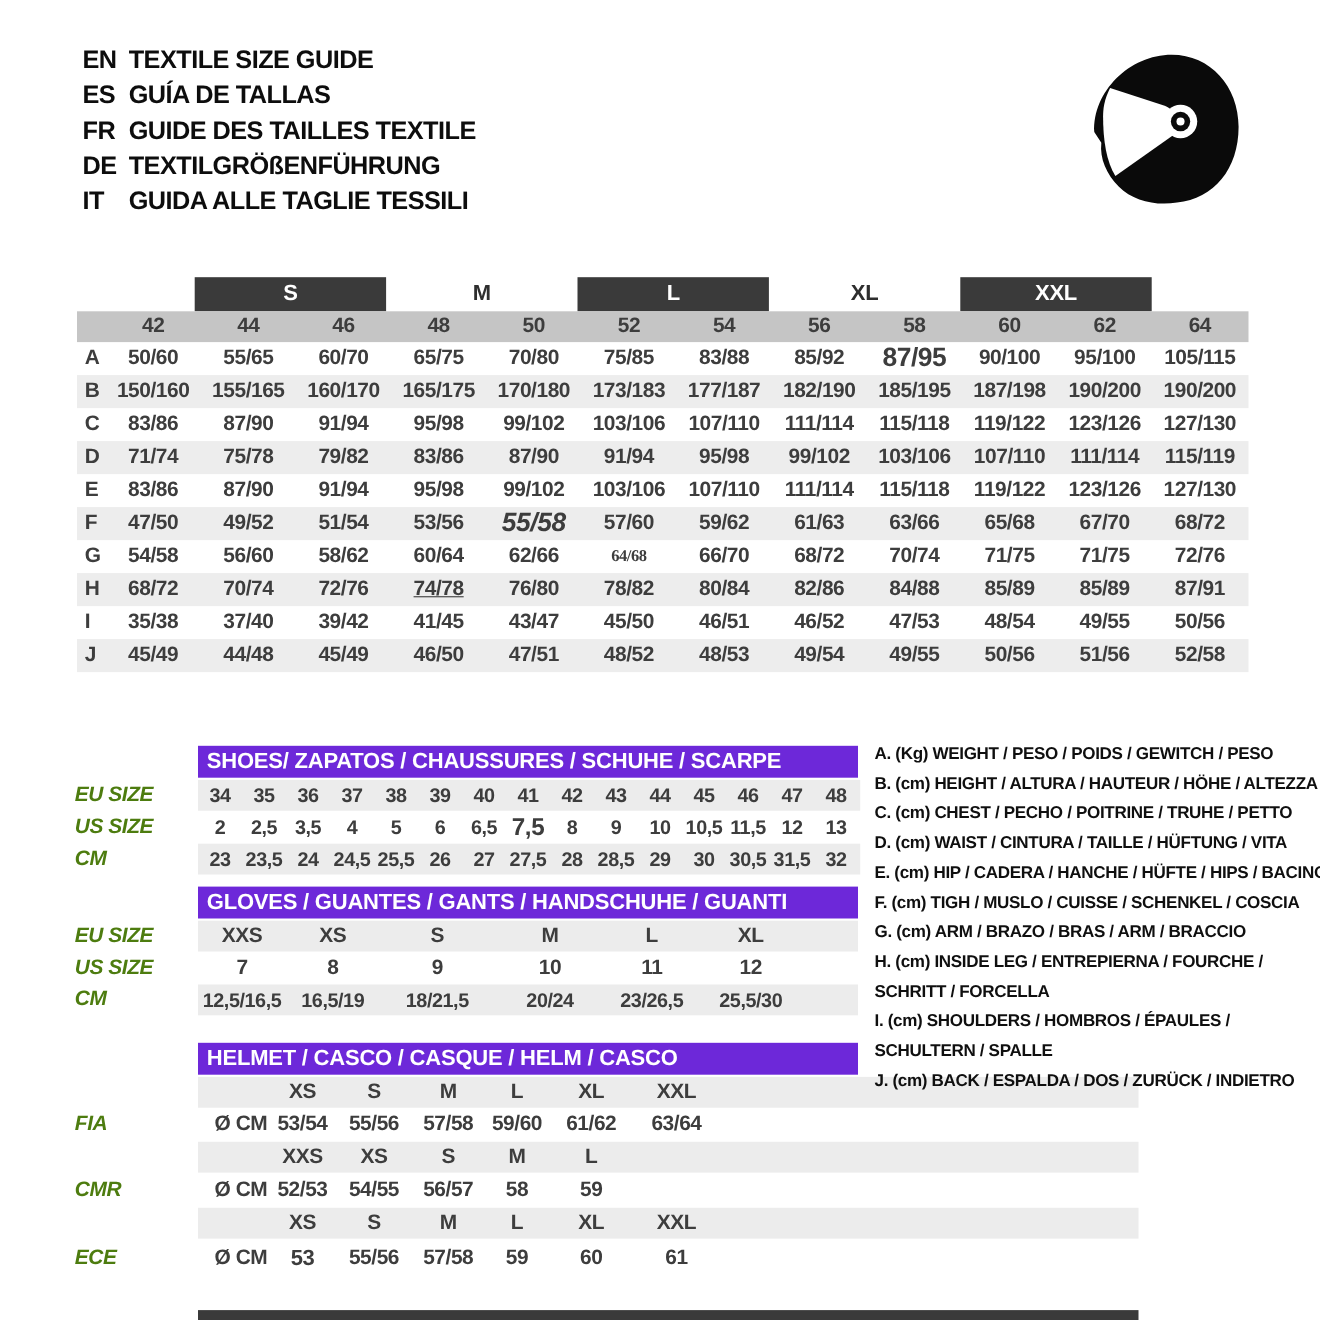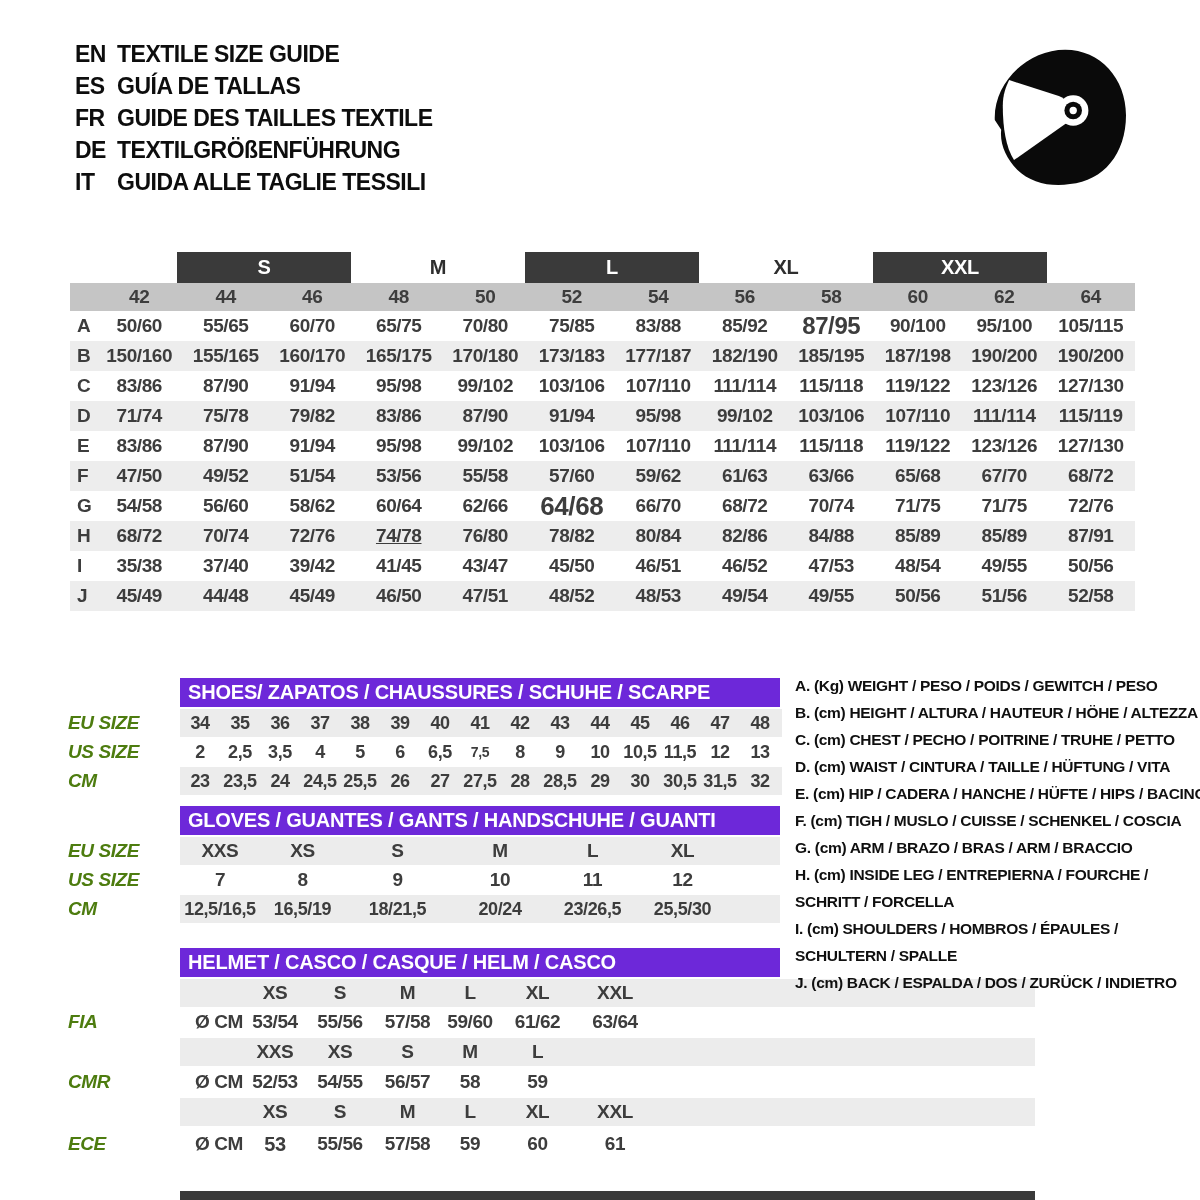--- a/index.html
+++ b/index.html
@@ -187,37 +187,37 @@
         <span class="cell" style="flex: 0 0 86.5px; font-size: 19px;">119/122</span>
         <span class="cell" style="flex: 0 0 86.5px; font-size: 19px;">123/126</span>
         <span class="cell" style="flex: 0 0 86.5px; font-size: 19px;">127/130</span>
       </div>
       <div class="mrow stripe" id="mrow-5">
         <span class="mlabel">F</span>
         <span class="cell" style="flex: 0 0 86.5px; font-size: 19px;">47/50</span>
         <span class="cell" style="flex: 0 0 86.5px; font-size: 19px;">49/52</span>
         <span class="cell" style="flex: 0 0 86.5px; font-size: 19px;">51/54</span>
         <span class="cell" style="flex: 0 0 86.5px; font-size: 19px;">53/56</span>
-        <span class="cell" style="flex: 0 0 86.5px; font-size: 19px;">55/58</span>
+        <span class="cell" style="flex: 0 0 86.5px; font-size: 24px; font-style: italic;">55/58</span>
         <span class="cell" style="flex: 0 0 86.5px; font-size: 19px;">57/60</span>
         <span class="cell" style="flex: 0 0 86.5px; font-size: 19px;">59/62</span>
         <span class="cell" style="flex: 0 0 86.5px; font-size: 19px;">61/63</span>
         <span class="cell" style="flex: 0 0 86.5px; font-size: 19px;">63/66</span>
         <span class="cell" style="flex: 0 0 86.5px; font-size: 19px;">65/68</span>
         <span class="cell" style="flex: 0 0 86.5px; font-size: 19px;">67/70</span>
         <span class="cell" style="flex: 0 0 86.5px; font-size: 19px;">68/72</span>
       </div>
       <div class="mrow" id="mrow-6">
         <span class="mlabel">G</span>
         <span class="cell" style="flex: 0 0 86.5px; font-size: 19px;">54/58</span>
         <span class="cell" style="flex: 0 0 86.5px; font-size: 19px;">56/60</span>
         <span class="cell" style="flex: 0 0 86.5px; font-size: 19px;">58/62</span>
         <span class="cell" style="flex: 0 0 86.5px; font-size: 19px;">60/64</span>
         <span class="cell" style="flex: 0 0 86.5px; font-size: 19px;">62/66</span>
-        <span class="cell" style="flex: 0 0 86.5px; font-size: 26px;">64/68</span>
+        <span class="cell" style="flex: 0 0 86.5px; font-size: 15px; font-family: Liberation Serif, serif;">64/68</span>
         <span class="cell" style="flex: 0 0 86.5px; font-size: 19px;">66/70</span>
         <span class="cell" style="flex: 0 0 86.5px; font-size: 19px;">68/72</span>
         <span class="cell" style="flex: 0 0 86.5px; font-size: 19px;">70/74</span>
         <span class="cell" style="flex: 0 0 86.5px; font-size: 19px;">71/75</span>
         <span class="cell" style="flex: 0 0 86.5px; font-size: 19px;">71/75</span>
         <span class="cell" style="flex: 0 0 86.5px; font-size: 19px;">72/76</span>
       </div>
       <div class="mrow stripe" id="mrow-7">
         <span class="mlabel">H</span>
         <span class="cell" style="flex: 0 0 86.5px; font-size: 19px;">68/72</span>
@@ -287,21 +287,21 @@
       <span class="cell" style="flex: 0 0 40px; font-size: 18px;">48</span>
     </div>
   <div id="shoes-us" class="srow" style="top:738px; width:602px">
       <span class="cell" style="flex: 0 0 40px; font-size: 18px;">2</span>
       <span class="cell" style="flex: 0 0 40px; font-size: 18px;">2,5</span>
       <span class="cell" style="flex: 0 0 40px; font-size: 18px;">3,5</span>
       <span class="cell" style="flex: 0 0 40px; font-size: 18px;">4</span>
       <span class="cell" style="flex: 0 0 40px; font-size: 18px;">5</span>
       <span class="cell" style="flex: 0 0 40px; font-size: 18px;">6</span>
       <span class="cell" style="flex: 0 0 40px; font-size: 18px;">6,5</span>
-      <span class="cell" style="flex: 0 0 40px; font-size: 14px;">7,5</span>
+      <span class="cell" style="flex: 0 0 40px; font-size: 22px;">7,5</span>
       <span class="cell" style="flex: 0 0 40px; font-size: 18px;">8</span>
       <span class="cell" style="flex: 0 0 40px; font-size: 18px;">9</span>
       <span class="cell" style="flex: 0 0 40px; font-size: 18px;">10</span>
       <span class="cell" style="flex: 0 0 40px; font-size: 18px;">10,5</span>
       <span class="cell" style="flex: 0 0 40px; font-size: 18px;">11,5</span>
       <span class="cell" style="flex: 0 0 40px; font-size: 18px;">12</span>
       <span class="cell" style="flex: 0 0 40px; font-size: 18px;">13</span>
     </div>
   <div id="shoes-cm" class="srow gray" style="top:767px; width:602px">
       <span class="cell" style="flex: 0 0 40px; font-size: 18px;">23</span>

